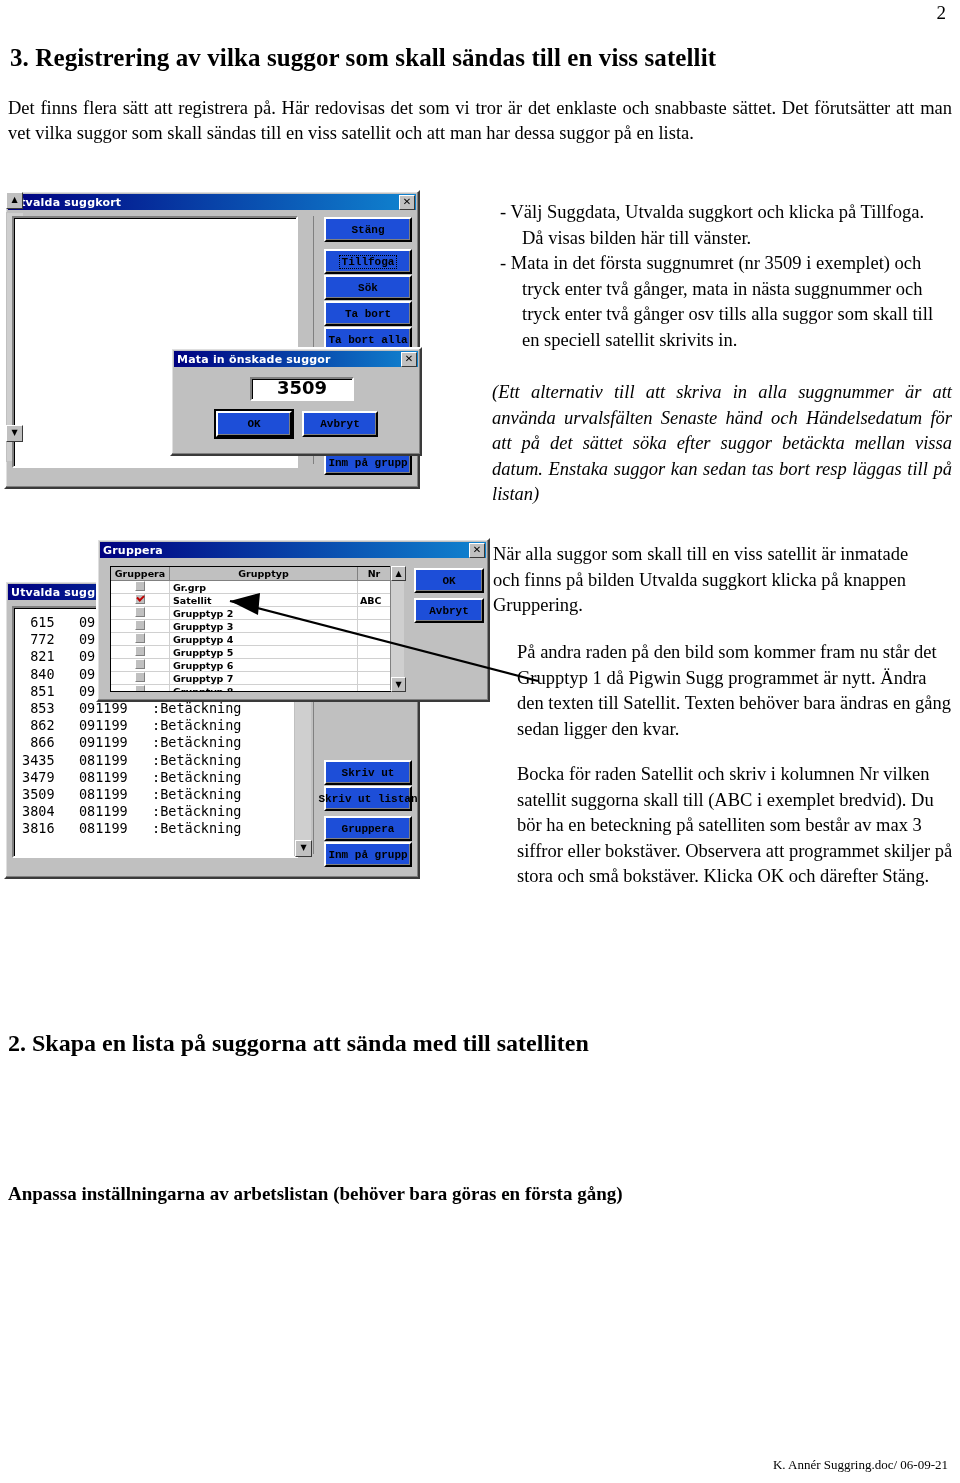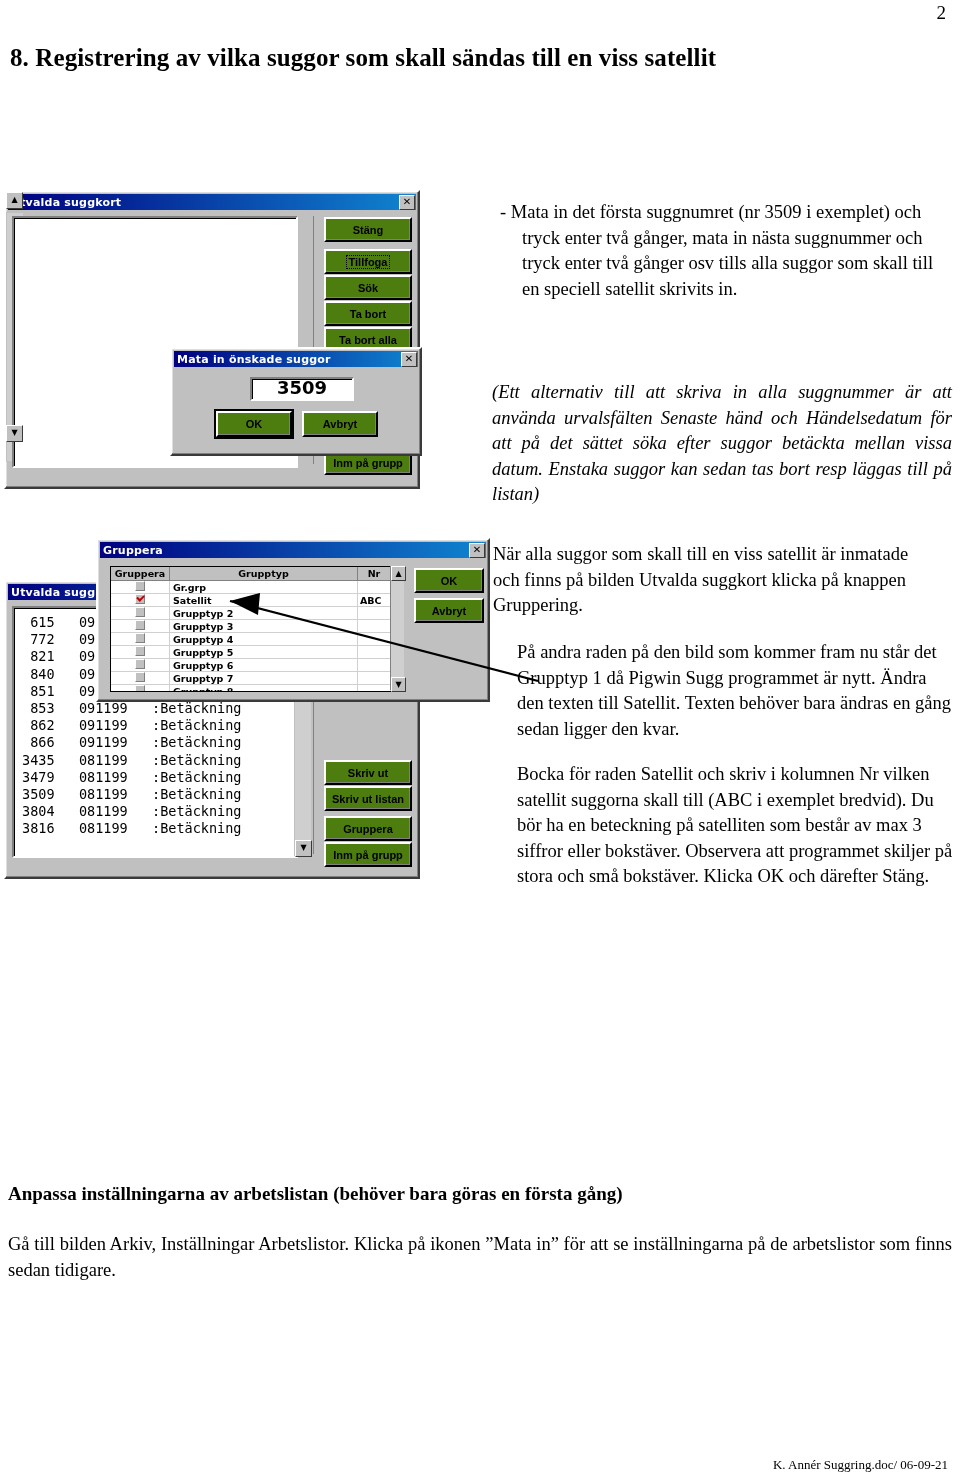--- a/index.html
+++ b/index.html
@@ -36,24 +36,24 @@
        font-family:"DejaVu Sans","Liberation Sans",sans-serif;}
   .win-outer{box-shadow:inset -1px -1px 0 #808080,inset 1px 1px 0 #dfdfdf;}
   .titlebar{height:16px;margin:2px;display:flex;align-items:center;
             background:linear-gradient(to right,#000080,#1084d0);color:#fff;
             font-size:11px;font-weight:bold;padding-left:3px;}
   .titlebar .tb-title{flex:1;white-space:nowrap;overflow:hidden;letter-spacing:.2px;}
   .tb-close{width:14px;height:13px;margin-right:1px;background:#c0c0c0;
             border-top:1px solid #fff;border-left:1px solid #fff;
             border-right:1px solid #3a3a3a;border-bottom:1px solid #3a3a3a;
             color:#000;font-size:10px;font-weight:bold;line-height:11px;text-align:center;}
-  .btn{background:#4d7c0f;border-top:2px solid #fff;border-left:2px solid #fff;
+  .btn{background:#1d4ed8;border-top:2px solid #fff;border-left:2px solid #fff;
        border-right:2px solid #000;border-bottom:2px solid #000;
        box-shadow:inset -1px -1px 0 #808080;
-       font-family:Liberation Sans, sans-serif;
+       font-family:Liberation Mono, monospace;
        font-size:11px;font-weight:bold;color:#000;
        display:flex;align-items:center;justify-content:center;
        position:absolute;white-space:nowrap;}
   .btn.def{outline:2px solid #000;outline-offset:0px;}
   .btn.focus .lbl{outline:1px dotted #000;padding:0 2px;}
   .sunken{background:#fff;border-top:2px solid #808080;border-left:2px solid #808080;
           border-right:2px solid #fff;border-bottom:2px solid #fff;
           box-shadow:inset 1px 1px 0 #000;position:absolute;}
   .sbtn{position:absolute;left:0;width:15px;height:15px;background:#c0c0c0;
         border-top:1px solid #fff;border-left:1px solid #fff;
@@ -96,22 +96,23 @@
   
   #arrow{position:absolute;left:130px;top:585px;width:420px;height:120px;z-index:8;pointer-events:none;}
 </style>
 </head>
 <body>
 
 <div class="page">
 
   <div class="pageno">2</div>
 
-  <div class="h1">8. Registrering av vilka suggor som skall sändas till en viss satellit</div>
-
+  <div class="h1">3. Registrering av vilka suggor som skall sändas till en viss satellit</div>
+
+  <div class="intro">Det finns flera sätt att registrera på. Här redovisas det som vi tror är det enklaste och snabbaste sättet. Det förutsätter att man vet vilka suggor som skall sändas till en viss satellit och att man har dessa suggor på en lista.</div>
 
   <div class="win win-outer" id="shot1">
     <div class="titlebar">
       <span class="tb-title">Utvalda suggkort</span>
       <span class="tb-close">✕</span>
     </div>
     <div class="sunken listbox"></div>
     <div class="sbar1">
       <div class="sbtn" style="top:0;">▲</div>
       <div class="sbtn" style="top:233px;">▼</div>
@@ -148,20 +149,21 @@
       <div class="btn def" style="left:44px;top:62px;width:72px;height:22px;">
           <span class="lbl">OK</span>
         </div>
       <div class="btn" style="left:130px;top:62px;width:72px;height:22px;">
           <span class="lbl">Avbryt</span>
         </div>
     </div>
   </div>
 
   <div class="rc1">
+    <span class="bullet">- Välj Suggdata, Utvalda suggkort och klicka på Tillfoga. Då visas bilden här till vänster.</span>
     <span class="bullet">- Mata in det första suggnumret (nr 3509 i exemplet) och tryck enter två gånger, mata in nästa suggnummer och tryck enter två gånger osv tills alla suggor som skall till en speciell satellit skrivits in.</span>
   </div>
   <div class="rc2">(Ett alternativ till att skriva in alla suggnummer är att använda urvalsfälten Senaste händ och Händelsedatum för att på det sättet söka efter suggor betäckta mellan vissa datum. Enstaka suggor kan sedan tas bort resp läggas till på listan)</div>
 
   <div class="win win-outer" id="shot2">
     <div class="titlebar">
       <span class="tb-title">Utvalda suggkort</span>
       <span class="tb-close">✕</span>
     </div>
     <div class="sunken listbox">
@@ -278,17 +280,17 @@
 
   <svg id="arrow" viewBox="0 0 420 120">
     <line x1="100" y1="16" x2="408" y2="96" stroke="#000" stroke-width="2.2"></line>
     <polygon points="100,16 130,8 128,30" fill="#000"></polygon>
   </svg>
 
   <div class="rc3">När alla suggor som skall till en viss satellit är inmatade och finns på bilden Utvalda suggkort klicka på knappen Gruppering.</div>
   <div class="rc4">På andra raden på den bild som kommer fram nu står det Grupptyp 1 då Pigwin Sugg programmet är nytt. Ändra den texten till Satellit. Texten behöver bara ändras en gång sedan ligger den kvar.</div>
   <div class="rc5">Bocka för raden Satellit och skriv i kolumnen Nr vilken satellit suggorna skall till (ABC i exemplet bredvid). Du bör ha en beteckning på satelliten som består av max 3 siffror eller bokstäver. Observera att programmet skiljer på stora och små bokstäver. Klicka OK och därefter Stäng.</div>
 
+  <div class="h2">2. Skapa en lista på suggorna att sända med till satelliten</div>
   <div class="h3">Anpassa inställningarna av arbetslistan (behöver bara göras en första gång)</div>
-  <div class="p3">Gå till bilden Arkiv, Inställningar Arbetslistor. Klicka på ikonen ”Mata in” för att se inställningarna på de arbetslistor som finns sedan tidigare.</div>
 
   <div class="footer">K. Annér  Suggring.doc/  06-09-21</div>
 </div>
 
 </body></html>

